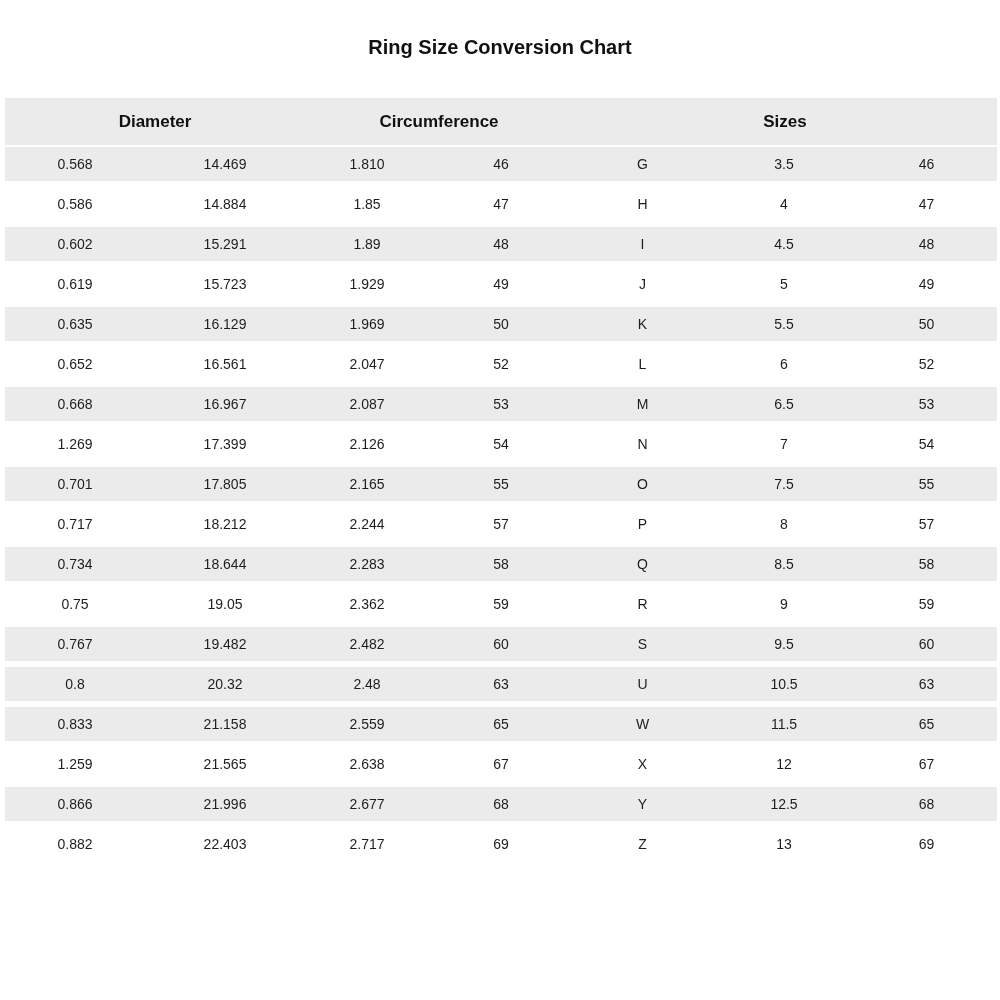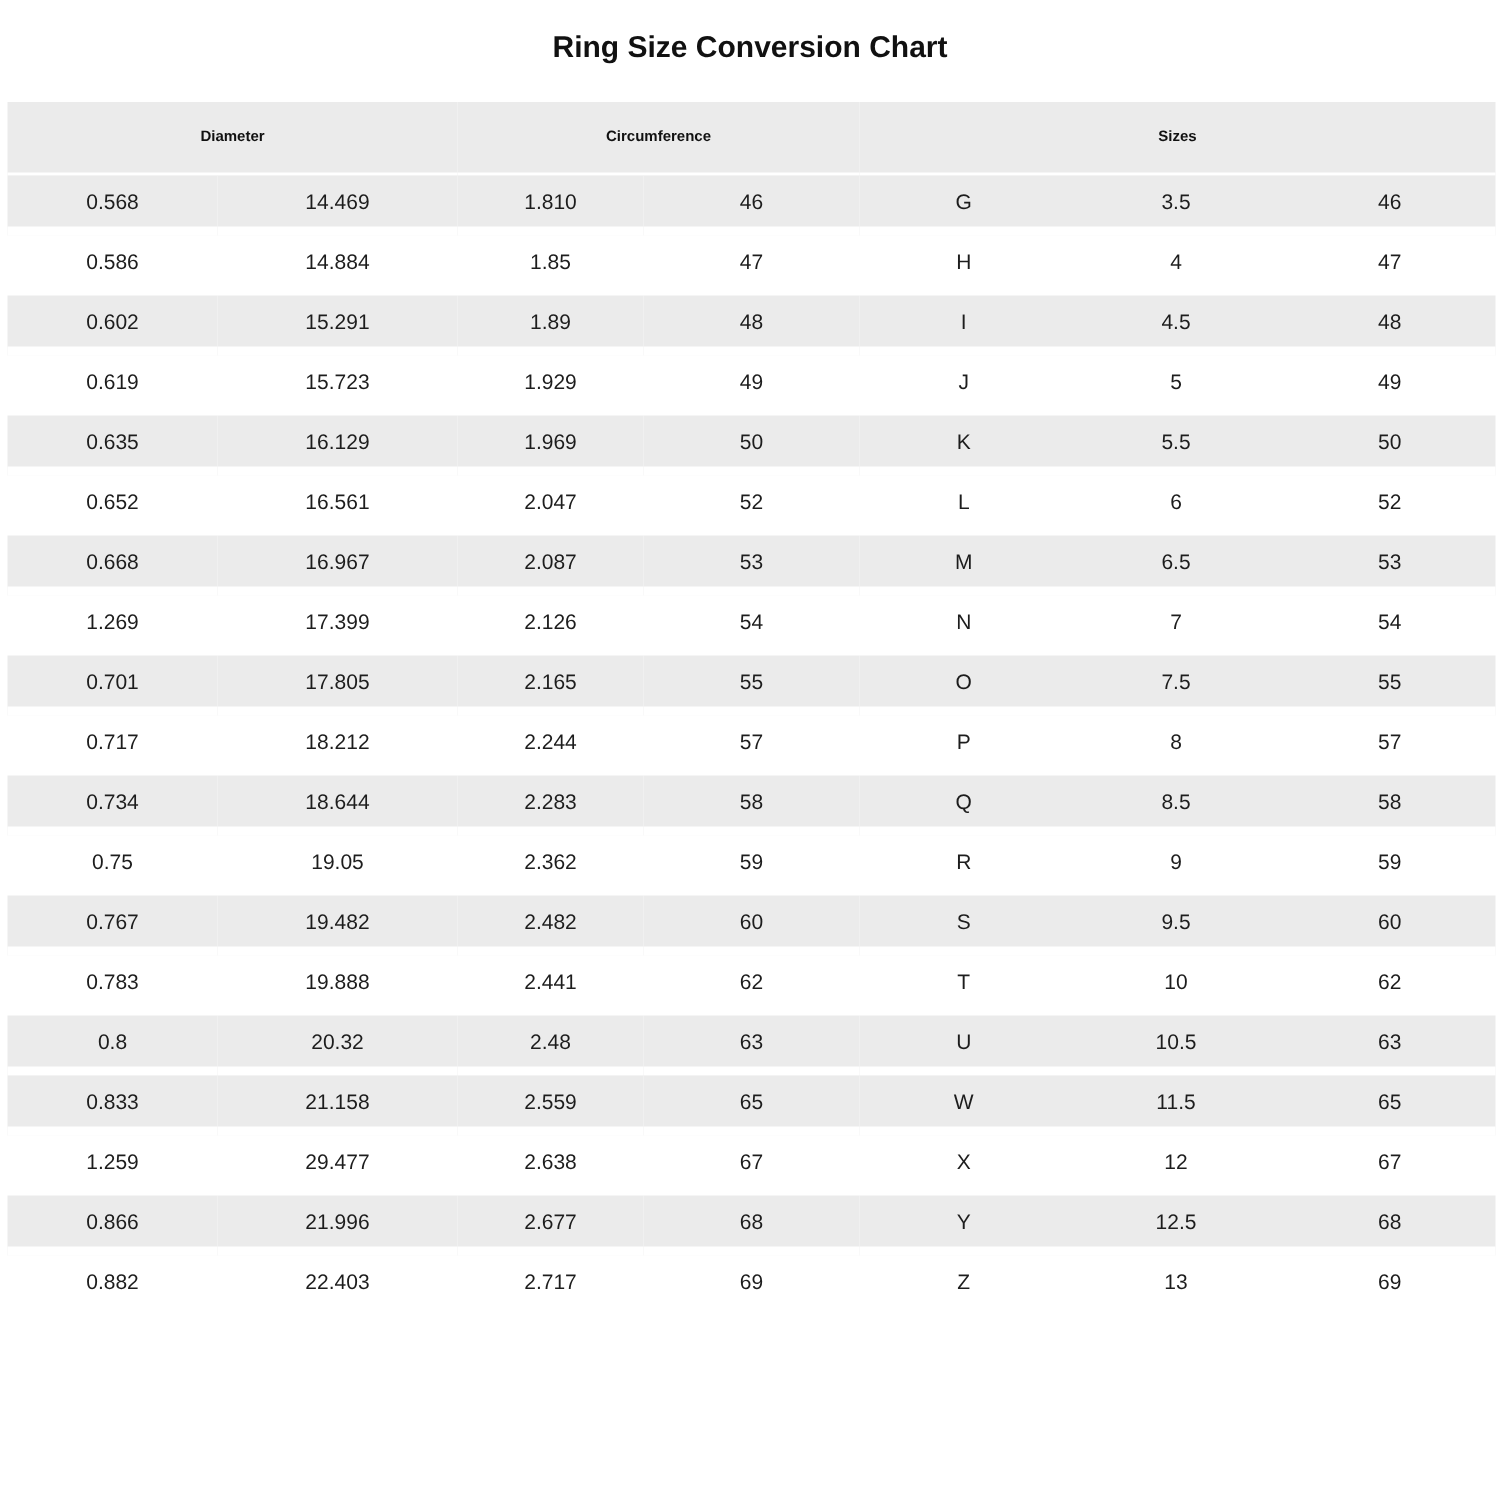--- a/index.html
+++ b/index.html
@@ -10,21 +10,21 @@
     height: 1000px;
     font-family: "Liberation Sans", "DejaVu Sans", sans-serif;
     color: #1d1d1d;
   }
   .page {
     width: 1000px;
     height: 1000px;
     overflow: hidden;
   }
   .title {
-    margin: 0;
+    margin: 15px;
     padding-top: 20px;
     height: 68px;
     box-sizing: border-box;
     text-align: center;
     font-size: 20px;
     font-weight: bold;
     line-height: 24px;
     color: #111111;
   }
   table.ring-table {
@@ -39,21 +39,21 @@
     text-align: center;
     vertical-align: middle;
     box-sizing: border-box;
     font-size: 14px;
     color: #1d1d1d;
   }
   thead tr.group-row th {
     height: 49px;
     background: #ebebeb;
     border-bottom: 2px solid #ffffff;
-    font-size: 10px;
+    font-size: 17px;
     font-weight: bold;
     color: #111111;
   }
   thead tr.sub-row th {
     height: 53px;
     background: #ffffff;
     font-weight: normal;
     line-height: 1.3;
     padding: 0 6px;
   }
@@ -201,50 +201,41 @@
         </tr>
         <tr class="stripe">
           <td>0.767</td>
           <td>19.482</td>
           <td>2.482</td>
           <td>60</td>
           <td>S</td>
           <td>9.5</td>
           <td>60</td>
         </tr>
-        <tr>
-          <td>0.783</td>
-          <td>19.888</td>
-          <td>2.441</td>
-          <td>62</td>
-          <td>T</td>
-          <td>10</td>
-          <td>62</td>
-        </tr>
         <tr class="stripe">
           <td>0.8</td>
           <td>20.32</td>
           <td>2.48</td>
           <td>63</td>
           <td>U</td>
           <td>10.5</td>
           <td>63</td>
         </tr>
         <tr class="stripe">
           <td>0.833</td>
           <td>21.158</td>
           <td>2.559</td>
           <td>65</td>
           <td>W</td>
           <td>11.5</td>
           <td>65</td>
         </tr>
         <tr>
           <td>1.259</td>
-          <td>29.477</td>
+          <td>21.565</td>
           <td>2.638</td>
           <td>67</td>
           <td>X</td>
           <td>12</td>
           <td>67</td>
         </tr>
         <tr class="stripe">
           <td>0.866</td>
           <td>21.996</td>
           <td>2.677</td>

